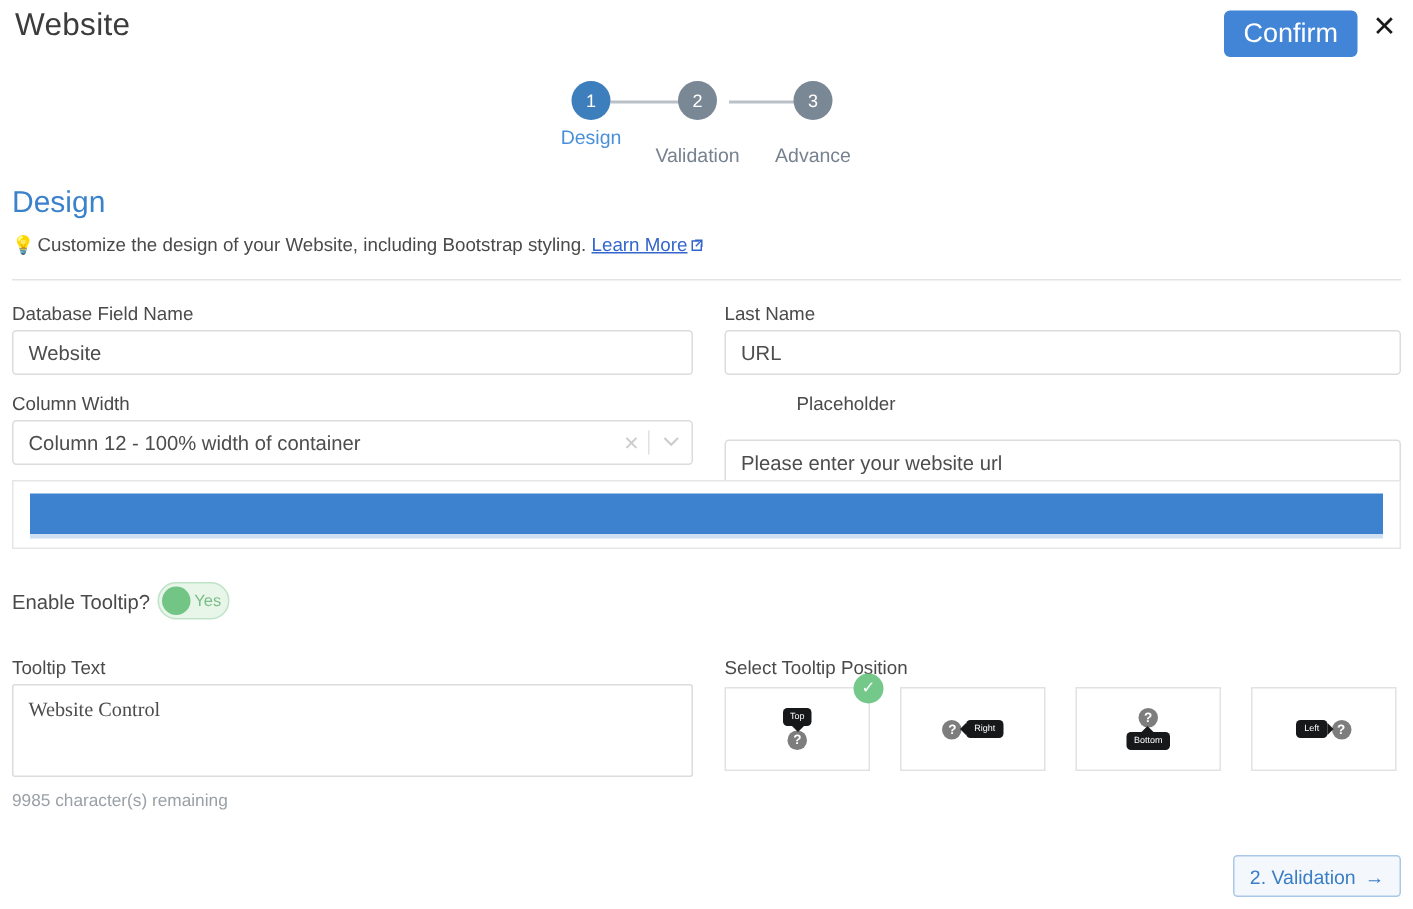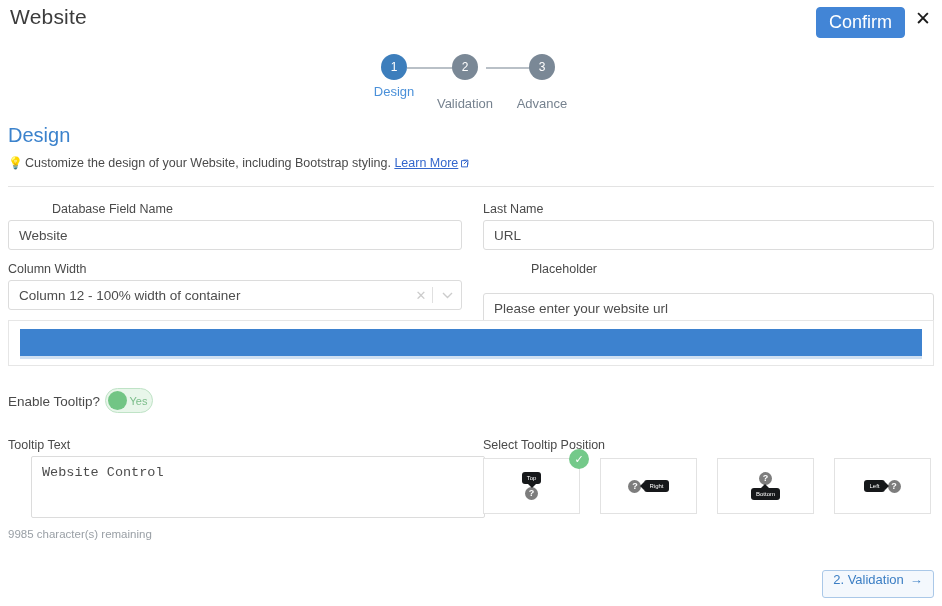--- a/index.html
+++ b/index.html
@@ -82,21 +82,21 @@
   .field-label {
     position: absolute; font-size: 12.5px; color: #4a4a4a;
   }
   .text-input {
     position: absolute;
     height: 30px; border: 1px solid #dcdcdc; border-radius: 3px;
     background: #ffffff; font-size: 13.5px; color: #4d4d4d;
     padding: 0 10px; font-family: "Liberation Sans", sans-serif;
     outline: none;
   }
-  .lbl-dbname { left: 8px; top: 202px; margin-left: 44px; }
+  .lbl-dbname { left: 8px; top: 202px; }
   .in-dbname  { left: 8px; top: 220px; width: 454px; }
   .lbl-lastname { left: 483px; top: 202px; }
   .in-lastname  { left: 483px; top: 220px; width: 451px; }
   .lbl-colwidth { left: 8px; top: 262px; }
   .lbl-placeholder { left: 483px; top: 262px; margin-left: 48px; }
   .in-placeholder { left: 483px; top: 293px; width: 451px; }
 
   
   .select-box {
     position: absolute; left: 8px; top: 280px; width: 454px; height: 30px;
@@ -147,22 +147,22 @@
   }
   .toggle .state {
     flex: 1; text-align: center; font-size: 11px; color: #7bbd8a; padding-right: 2px;
   }
 
   
   .lbl-tooltiptext { left: 8px; top: 438px; }
   .textarea {
     position: absolute; left: 8px; top: 456px; width: 454px; height: 62px;
     border: 1px solid #dcdcdc; border-radius: 2px; background: #ffffff;
-    font-family: Liberation Mono, monospace; font-size: 13.5px; color: #4d4d4d;
-    padding: 7px 10px; resize: none; outline: none; line-height: 1.3; margin-left: 23px;
+    font-family: Liberation Serif, serif; font-size: 13.5px; color: #4d4d4d;
+    padding: 7px 10px; resize: none; outline: none; line-height: 1.3;
   }
   .char-count {
     position: absolute; left: 8px; top: 528px; font-size: 11.5px; color: #9aa0a6;
   }
 
   
   .lbl-tippos { left: 483px; top: 438px; }
   .tip-card {
     position: absolute; top: 458px; width: 97px; height: 56px;
     border: 1px solid #e2e2e2; background: #ffffff; cursor: pointer;
@@ -215,21 +215,21 @@
   }
   .gap-v { height: 3px; }
   .gap-h { width: 3px; }
 
   
   .next-btn {
     position: absolute; left: 822px; top: 570px; width: 112px; height: 28px;
     border: 1px solid #aac8e8; border-radius: 3px; background: #f4f8fd;
     color: #3b7ec4; font-size: 13px; cursor: pointer;
     font-family: "Liberation Sans", sans-serif;
-    display: flex; align-items: flex-start; justify-content: center; gap: 6px;
+    display: flex; align-items: center; justify-content: center; gap: 6px;
   }
 </style>
 </head>
 <body>
 
 <div class="page">
 
   <div class="header">
     <div class="page-title">Website</div>
     <button class="confirm-btn">Confirm</button>

